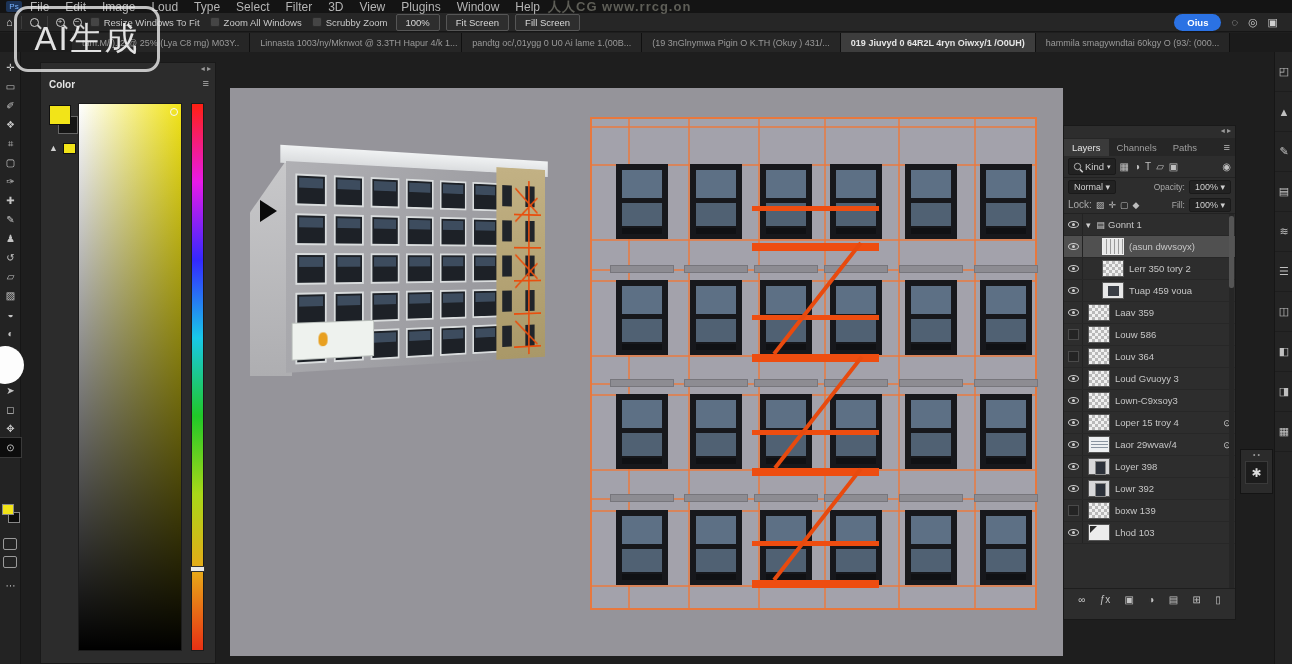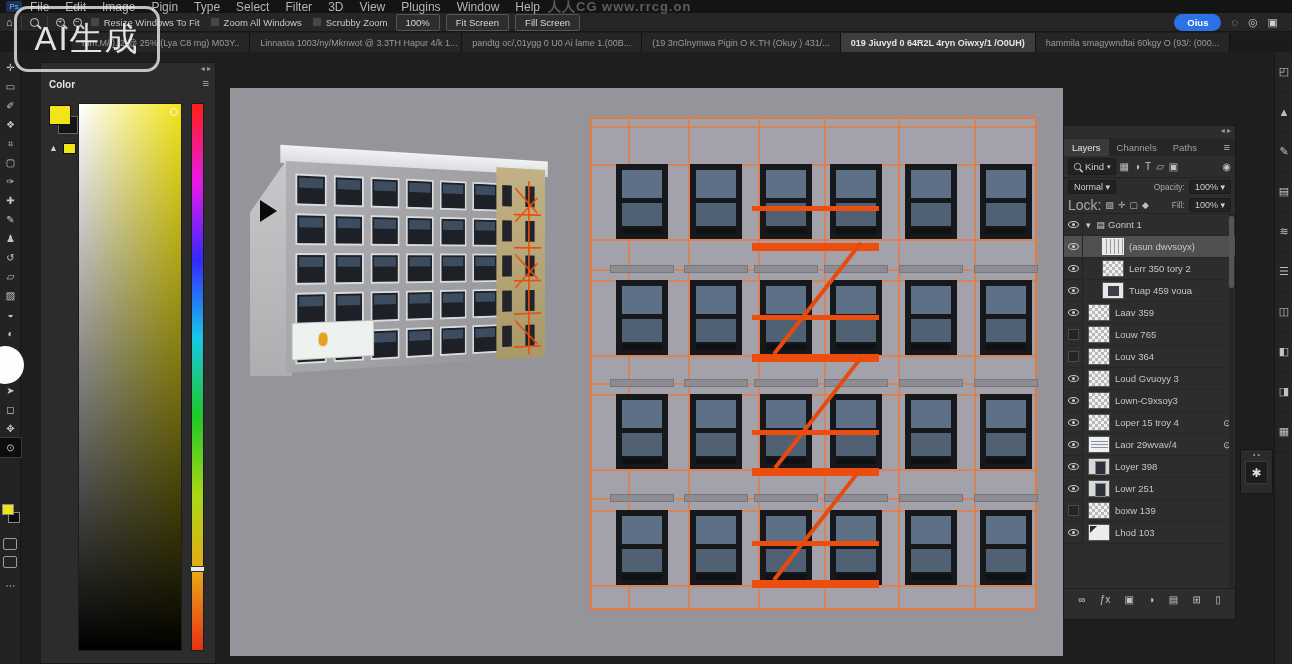--- a/index.html
+++ b/index.html
@@ -136,21 +136,21 @@
 </head>
 <body>
 
 <div id="app">
 
   <div id="menubar">
     <span id="ps-logo">Ps</span>
   <span class="mitem">File</span>
       <span class="mitem">Edit</span>
       <span class="mitem">Image</span>
-      <span class="mitem">Pigin</span>
+      <span class="mitem">Loud</span>
       <span class="mitem">Type</span>
       <span class="mitem">Select</span>
       <span class="mitem">Filter</span>
       <span class="mitem">3D</span>
       <span class="mitem">View</span>
       <span class="mitem">Plugins</span>
       <span class="mitem">Window</span>
       <span class="mitem">Help</span>
     </div>
   <div id="top-watermark">人人CG www.rrcg.on</div>
@@ -509,21 +509,21 @@
           <span class="fic">▣</span>
         </span>
       <span class="fic" style="margin-left:auto;">◉</span>
     </div>
     <div id="lp-blend">
       <span class="inset"><span>Normal</span> ▾</span>
       <span style="font-size:8.5px;color:#a8a8a8;margin-left:auto;">Opacity:</span>
       <span class="inset"><span>100%</span> ▾</span>
     </div>
     <div id="lp-lock">
-      <span style="font-size:14px;color:#a8a8a8;">Lock:</span>
+      <span style="font-size:10px;color:#a8a8a8;">Lock:</span>
       <span id="lock-icons" style="display:flex;gap:4px;">
           <span class="lockic">▨</span>
           <span class="lockic">✛</span>
           <span class="lockic">▢</span>
           <span class="lockic">◆</span>
         </span>
       <span style="font-size:8.5px;color:#a8a8a8;margin-left:auto;">Fill:</span>
       <span class="inset"><span>100%</span> ▾</span>
     </div>
     <div id="lp-list">
@@ -564,21 +564,21 @@
             <div class="eye"></div>
           </div>
           <div class="thumb checker"></div>
           <div class="lname">Laav 359</div>
         </div>
         <div class="lrow">
           <div class="eyecell">
             <div class="eyeoff"></div>
           </div>
           <div class="thumb checker"></div>
-          <div class="lname">Louw 765</div>
+          <div class="lname">Louw 586</div>
         </div>
         <div class="lrow">
           <div class="eyecell">
             <div class="eyeoff"></div>
           </div>
           <div class="thumb checker"></div>
           <div class="lname">Louv 364</div>
         </div>
         <div class="lrow">
           <div class="eyecell">
@@ -615,21 +615,21 @@
             <div class="eye"></div>
           </div>
           <div class="thumb window"></div>
           <div class="lname">Loyer 398</div>
         </div>
         <div class="lrow">
           <div class="eyecell">
             <div class="eye"></div>
           </div>
           <div class="thumb window"></div>
-          <div class="lname">Lowr 251</div>
+          <div class="lname">Lowr 392</div>
         </div>
         <div class="lrow">
           <div class="eyecell">
             <div class="eyeoff"></div>
           </div>
           <div class="thumb checker"></div>
           <div class="lname">boxw 139</div>
         </div>
         <div class="lrow">
           <div class="eyecell">

